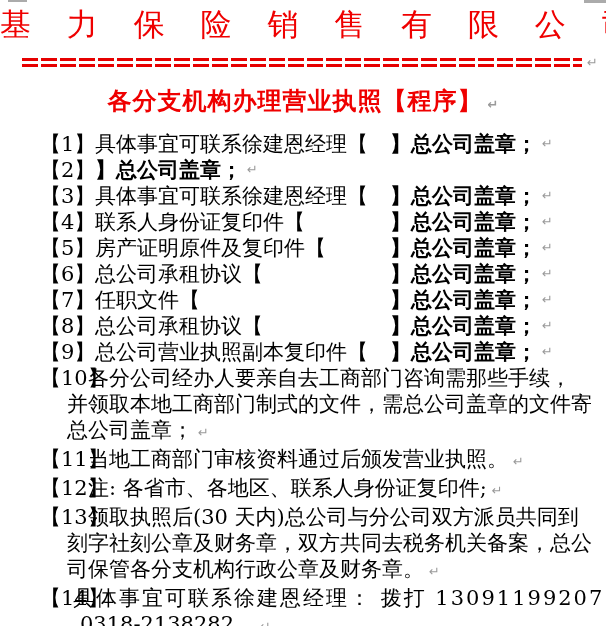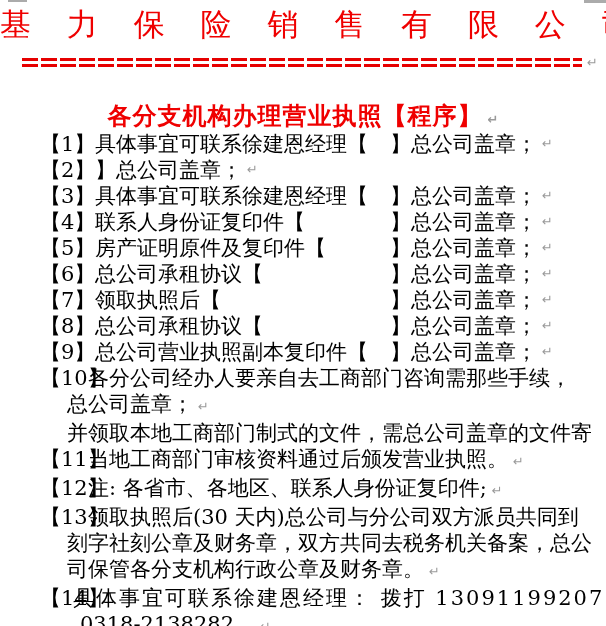--- a/index.html
+++ b/index.html
@@ -17,29 +17,29 @@
     white-space:nowrap;
   }
   .eqrow{position:absolute;top:55px;left:22px;right:8px;display:flex;align-items:center;}
   .eqline{
     flex:1;height:9px;
     background:
       repeating-linear-gradient(90deg, transparent 0 16px, #ffffff 16px 19px),
       linear-gradient(to bottom, #e60000 0 3px, transparent 3px 6px, #e60000 6px 9px);
   }
   .subtitle{
-    position:absolute;top:102px;left:0;width:100%;margin:0;text-align:center;
+    position:absolute;top:87px;left:0;width:100%;margin:0;text-align:center;
     font-size:24px;font-weight:bold;color:#ef0000;letter-spacing:1px;line-height:28px;
     white-space:nowrap;
   }
   .list{position:absolute;top:131px;left:40px;right:0;}
   .chk-row{display:flex;line-height:26px;font-size:21px;white-space:nowrap;}
   .num{display:inline-block;width:55px;flex:0 0 55px;overflow:visible;}
   .chk-text{display:inline-block;width:295px;flex:0 0 295px;overflow:visible;}
-  .chk-right{flex:0 0 auto;}
+  .chk-right{flex:0 0 auto;font-weight:bold;}
   .note-item{margin:0;}
   .note-line{line-height:26px;font-size:21px;white-space:nowrap;}
   .note-line .num-note{display:inline-block;width:48px;overflow:visible;}
   .note-line.tight .num-note{width:33px;}
   .note-line.cont{padding-left:27px;}
   .note-item.tight-item .note-line.cont{padding-left:40px;}
   .spread{letter-spacing:2px;}
   .pilcrow{
     color:#9a9a9a;font-size:13px;margin-left:5px;vertical-align:baseline;
     font-family:"DejaVu Sans","Liberation Sans",sans-serif;letter-spacing:0;
@@ -92,42 +92,42 @@
         <span class="pilcrow">↵</span>
       </div>
       <div class="chk-row">
         <span class="num">【6】</span>
         <span class="chk-text">总公司承租协议【</span>
         <span class="chk-right">】总公司盖章；</span>
         <span class="pilcrow">↵</span>
       </div>
       <div class="chk-row">
         <span class="num">【7】</span>
-        <span class="chk-text">领取执照后【</span>
+        <span class="chk-text">任职文件【</span>
         <span class="chk-right">】总公司盖章；</span>
         <span class="pilcrow">↵</span>
       </div>
       <div class="chk-row">
         <span class="num">【8】</span>
         <span class="chk-text">总公司承租协议【</span>
         <span class="chk-right">】总公司盖章；</span>
         <span class="pilcrow">↵</span>
       </div>
       <div class="chk-row">
         <span class="num">【9】</span>
         <span class="chk-text">总公司营业执照副本复印件【</span>
         <span class="chk-right">】总公司盖章；</span>
         <span class="pilcrow">↵</span>
       </div>
     </div>
   <div id="notes">
       <div class="note-item">
         <div class="note-line first"><span class="num-note">【10】</span><span class="note-text">各分公司经办人要亲自去工商部门咨询需那些手续，</span></div>
+        <div class="note-line cont"><span class="note-text">并领取本地工商部门制式的文件，需总公司盖章的文件寄</span></div>
         <div class="note-line cont"><span class="note-text">总公司盖章；</span><span class="pilcrow">↵</span></div>
-        <div class="note-line cont"><span class="note-text">并领取本地工商部门制式的文件，需总公司盖章的文件寄</span></div>
       </div>
       <div class="note-item">
         <div class="note-line first"><span class="num-note">【11】</span><span class="note-text">当地工商部门审核资料通过后颁发营业执照。</span><span class="pilcrow">↵</span></div>
       </div>
       <div class="note-item">
         <div class="note-line first"><span class="num-note">【12】</span><span class="note-text">注: 各省市、各地区、联系人身份证复印件;</span><span class="pilcrow">↵</span></div>
       </div>
       <div class="note-item">
         <div class="note-line first"><span class="num-note">【13】</span><span class="note-text">领取执照后(30 天内)总公司与分公司双方派员共同到</span></div>
         <div class="note-line cont"><span class="note-text">刻字社刻公章及财务章，双方共同去税务机关备案，总公</span></div>

